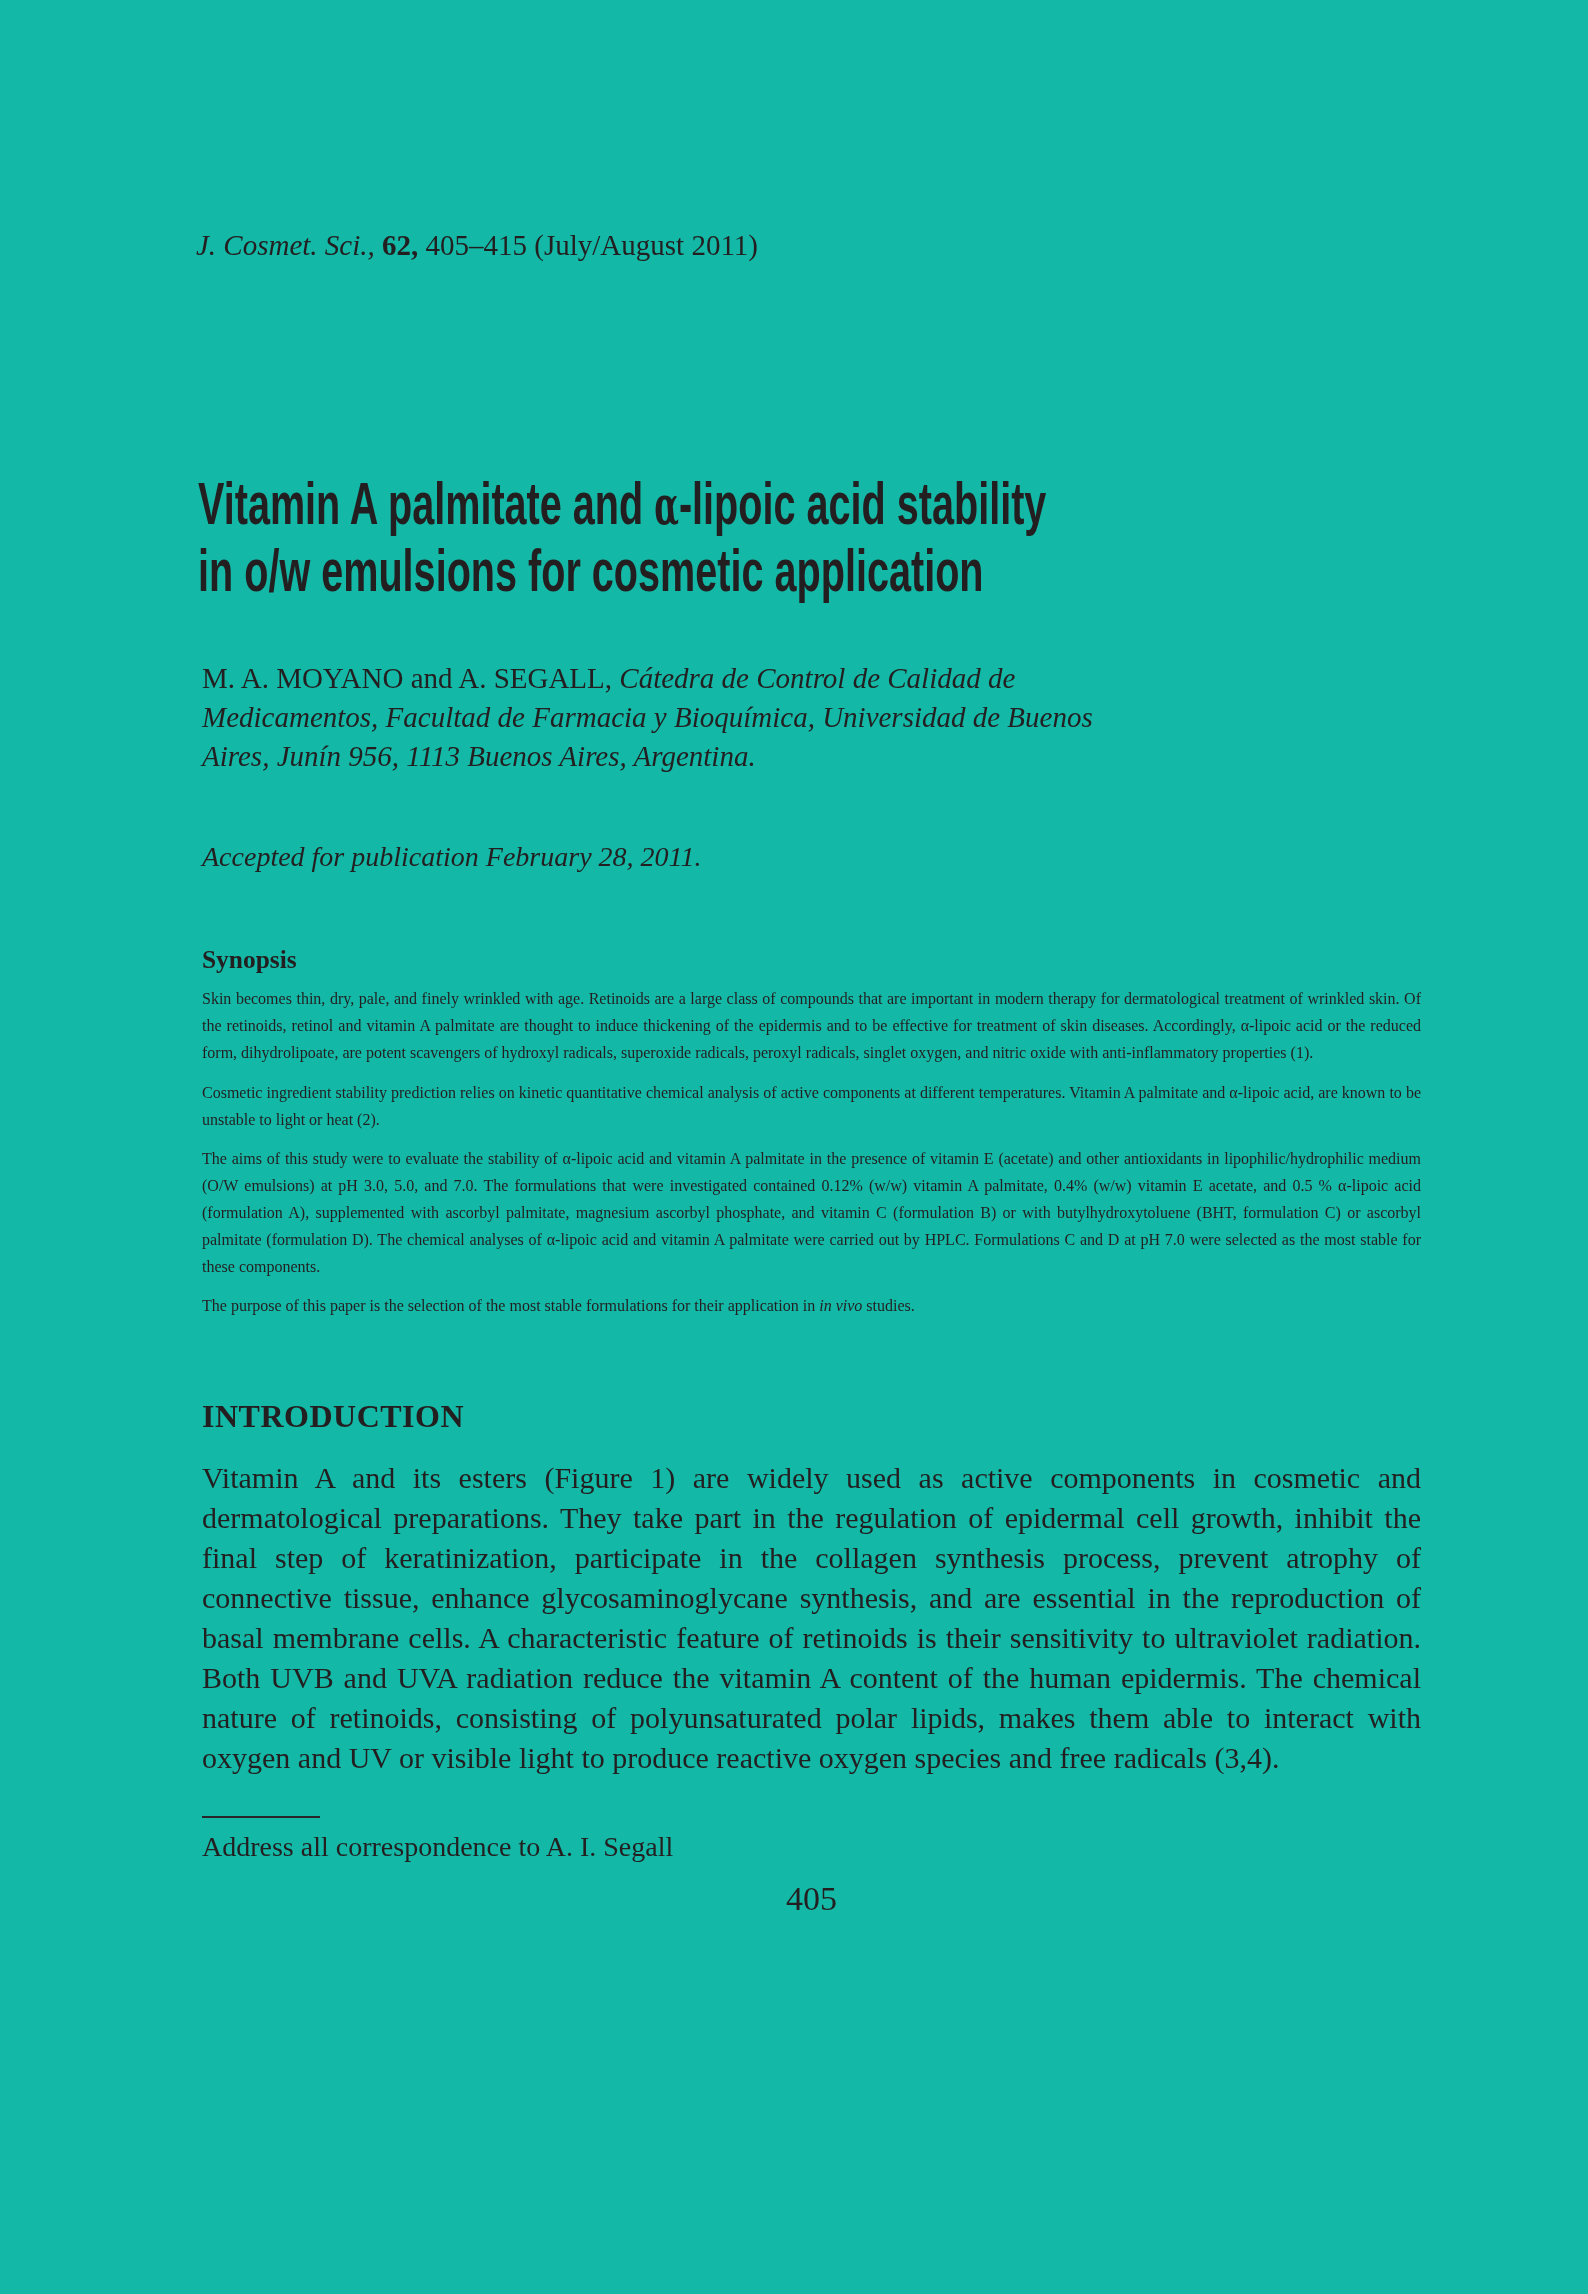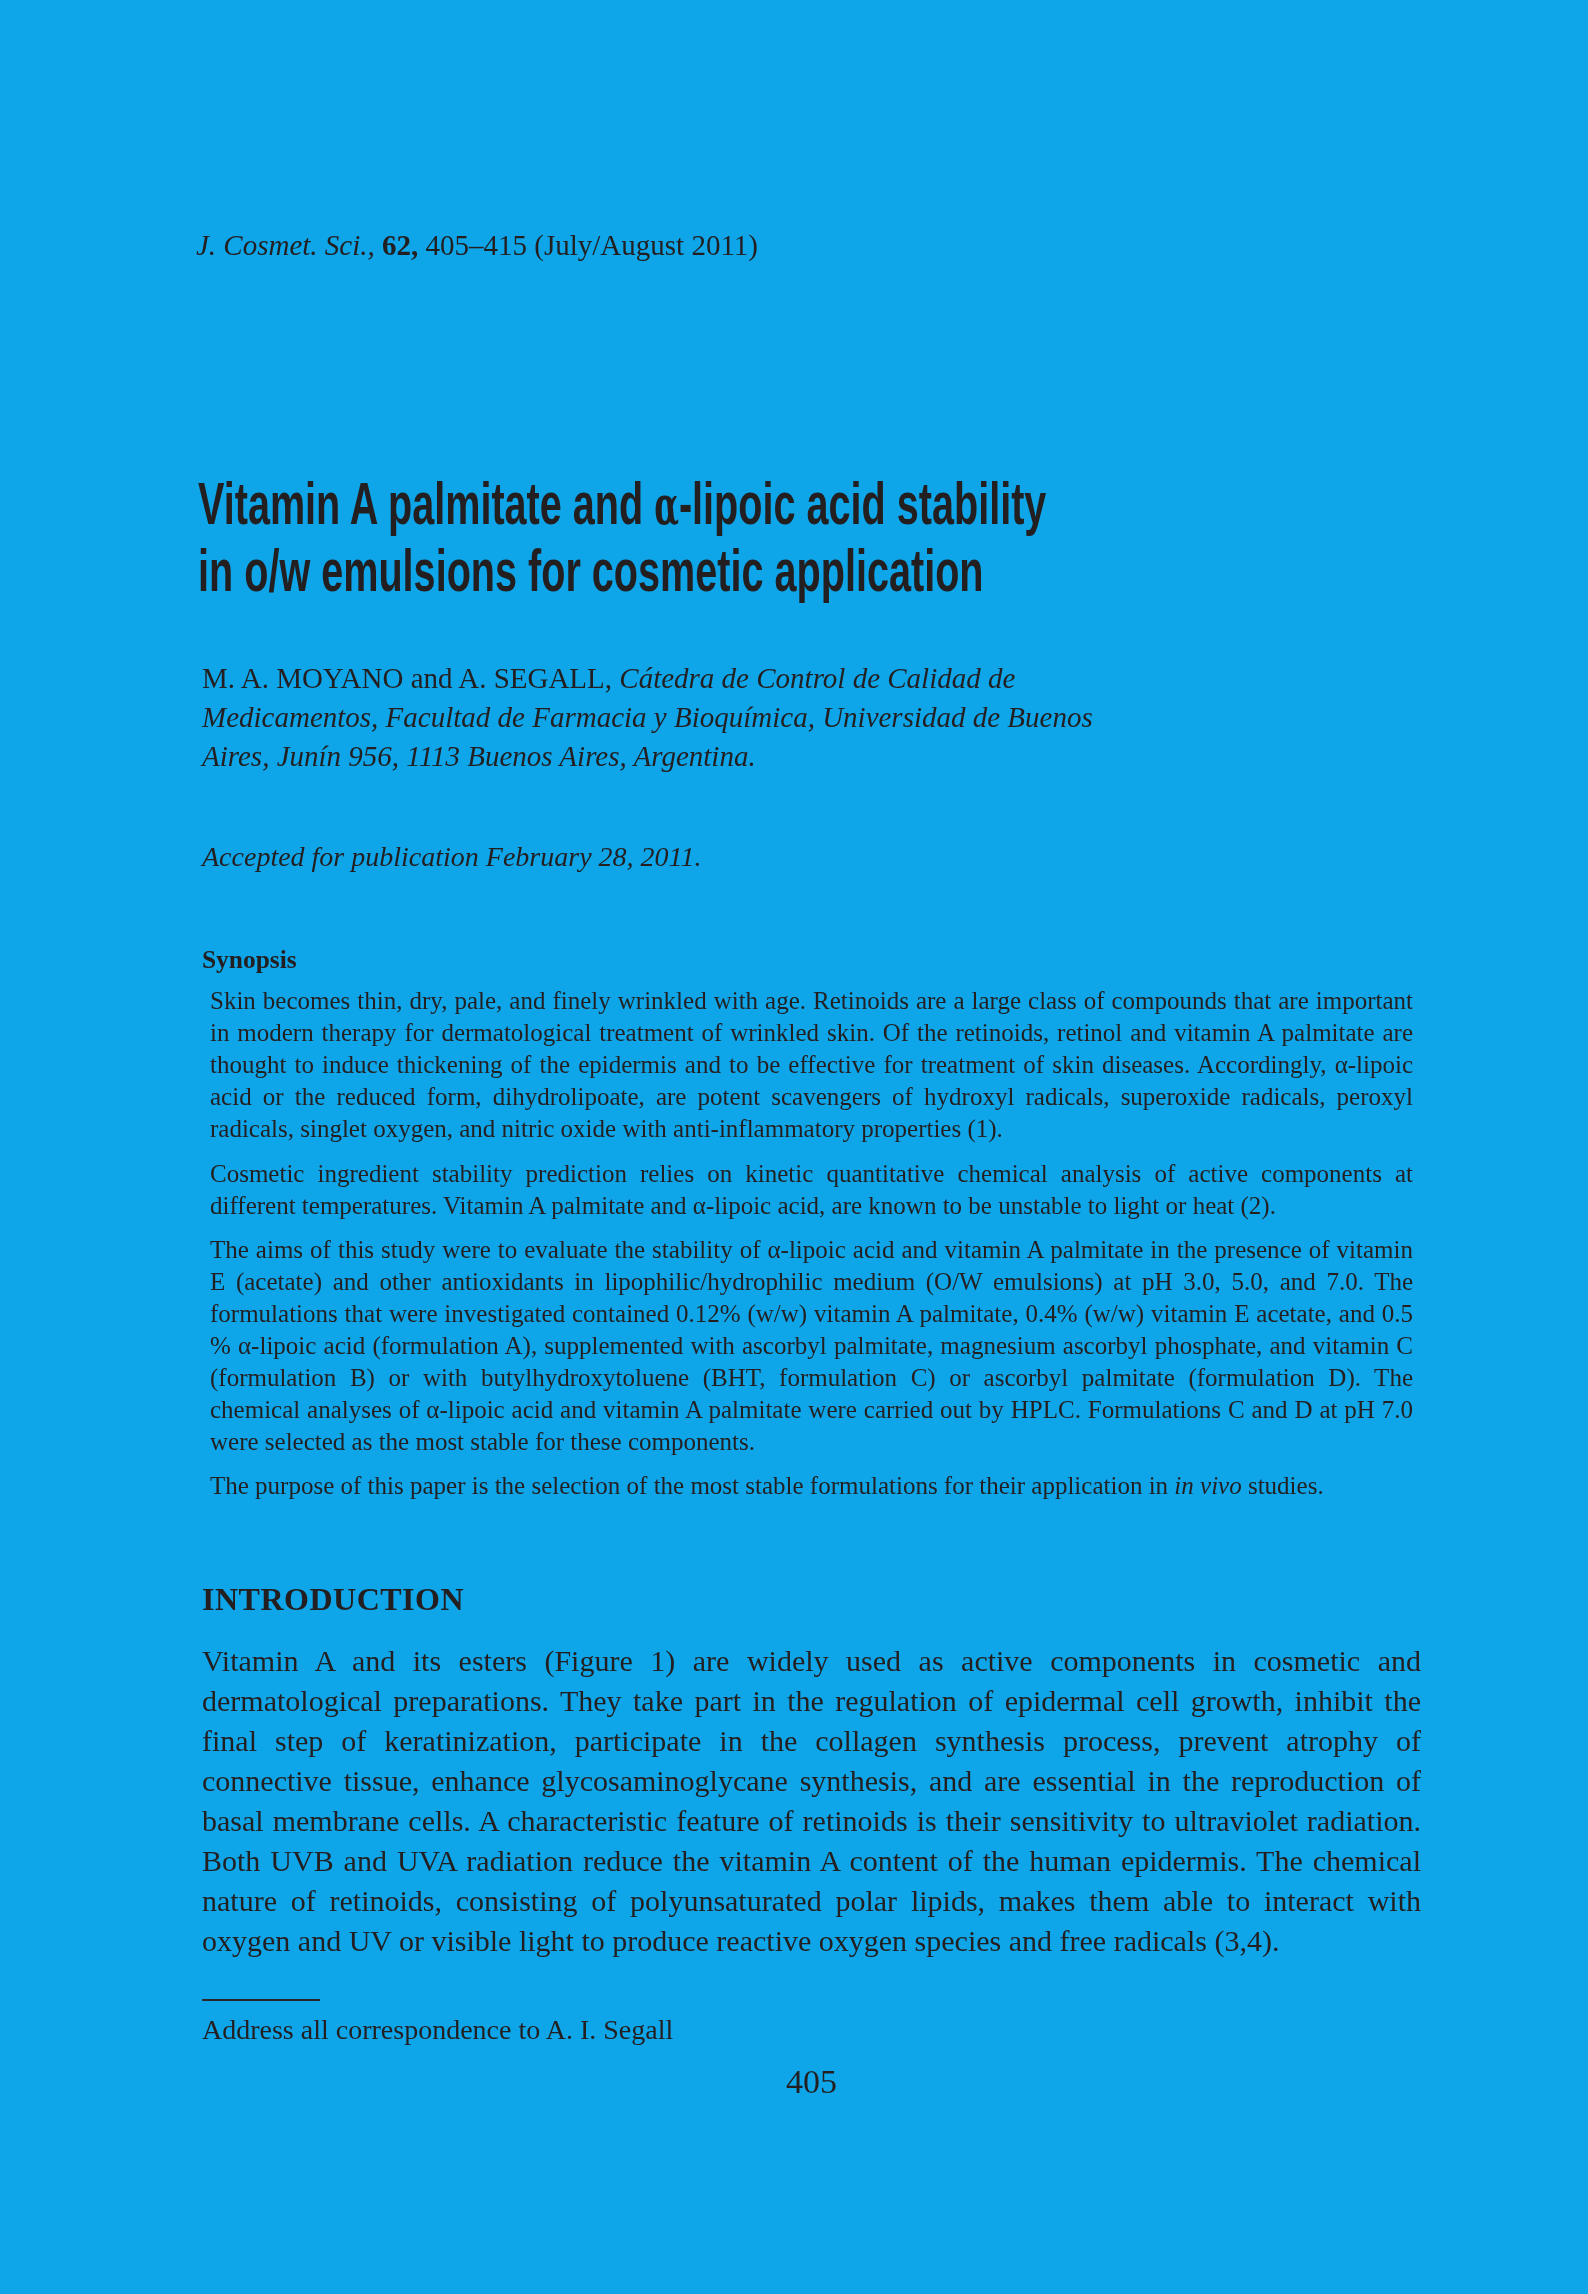--- a/index.html
+++ b/index.html
@@ -1,20 +1,20 @@
 <!DOCTYPE html>
 <html style="font-size:15px"><head>
 <meta charset="utf-8">
 <style>
   html, body { margin: 0; padding: 0; background: #ffffff; }
   .page {
     position: relative;
     width: 1589px;
     height: 2295px;
-    background: #0ea5e9;
+    background: #14b8a6;
     color: #1e1b1c;
     font-family: "Liberation Serif", "DejaVu Serif", serif;
     overflow: hidden;
   }
   .abs { position: absolute; }
 
   
   .journal-line {
     left: 196px; top: 229px;
     font-size: 29px;
@@ -68,24 +68,24 @@
     width: 1219px;
     color: #231f20;
   }
   .synopsis-heading {
     font-size: 25.4px;
     font-weight: bold;
     line-height: 34px;
     margin: 0;
   }
   .syn-para {
-    font-size: 25px;
-    line-height: 32px;
+    font-size: 16px;
+    line-height: 27px;
     text-align: justify;
-    margin: 8px;
+    margin: 0;
     margin-top: 12.2px;
   }
   .syn-para:first-of-type { margin-top: 9.4px; }
   .syn-para .ital { font-style: italic; }
 
   .intro-heading {
     font-size: 32px;
     font-weight: bold;
     letter-spacing: 0.5px;
     line-height: 36px;

